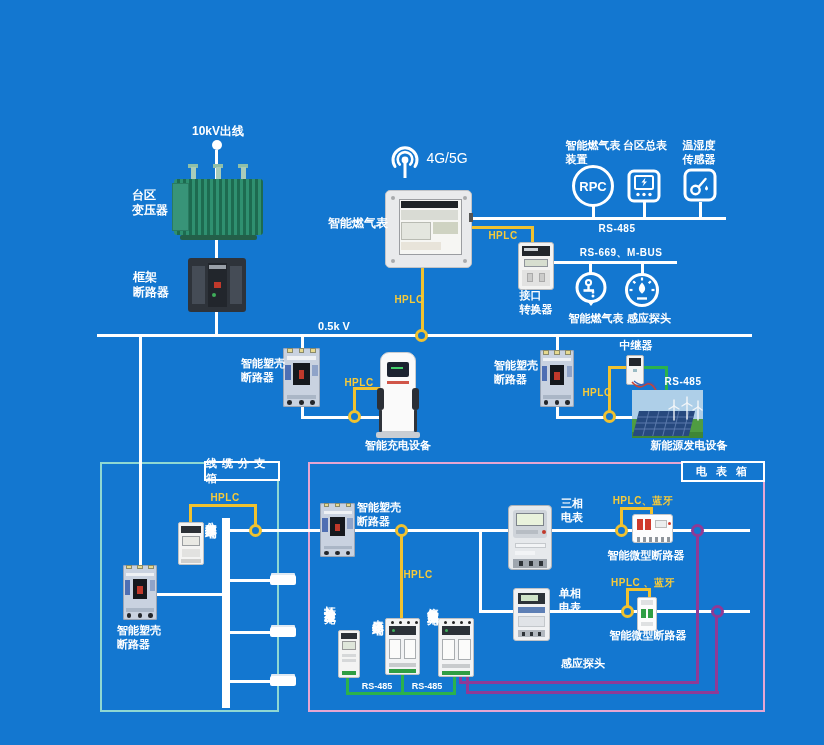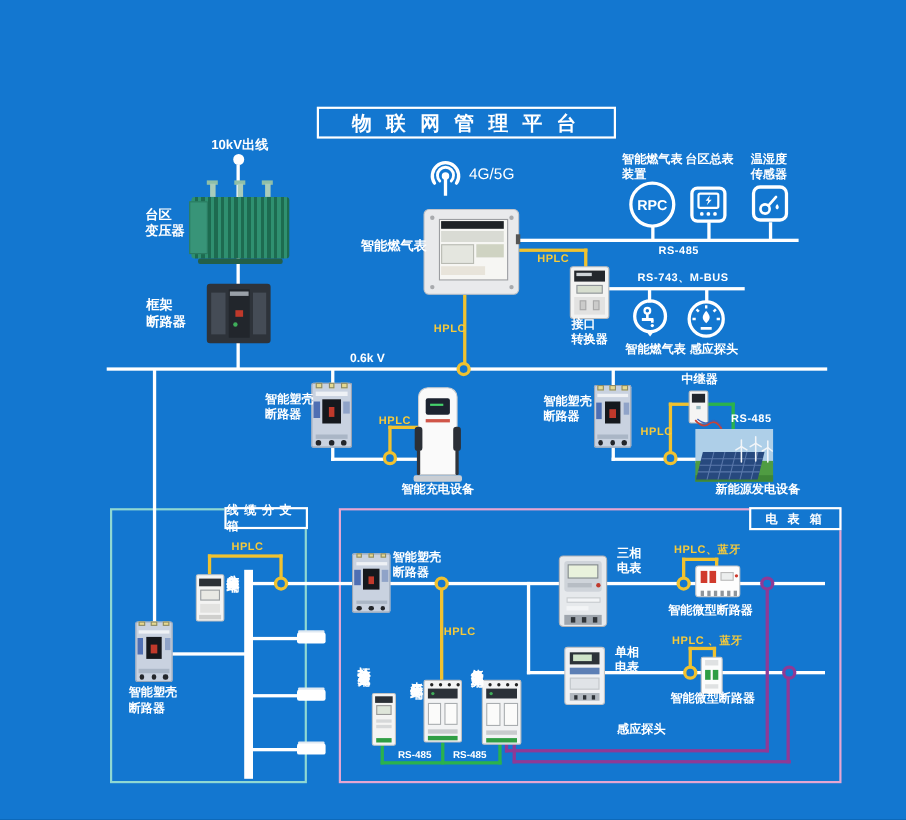--- a/index.html
+++ b/index.html
@@ -392,23 +392,20 @@
   <div class="ring" style="left:415px;top:329px"></div>
   <div class="ring" style="left:348px;top:410px"></div>
   <div class="ring" style="left:603px;top:410px"></div>
   <div class="ring" style="left:249px;top:524px"></div>
   <div class="ring" style="left:395px;top:524px"></div>
   <div class="ring" style="left:615px;top:524px"></div>
   <div class="ring" style="left:621px;top:605px"></div>
   <div class="ring p" style="left:691px;top:524px"></div>
   <div class="ring p" style="left:711px;top:605px"></div>
 
-  <div class="titlebox" style="left:288px;top:97px;width:272px;height:29px;font-size:18px;letter-spacing:4px">
-    <span>物 联 网 管 理 平 台</span>
-  </div>
   <div class="titlebox" style="left:204px;top:461px;width:76px;height:20px;font-size:11px">
     <span>线 缆 分 支 箱</span>
   </div>
   <div class="titlebox" style="left:681px;top:461px;width:84px;height:21px;font-size:11px;letter-spacing:3px">
     <span>电 表 箱</span>
   </div>
 
   <div class="lbl" style="left:218px;top:125px;font-size:12px">10kV出线</div>
   <div class="lbl" style="left:150px;top:188px;font-size:12px;line-height:15px">台区
 变压器</div>
@@ -418,24 +415,24 @@
   <div class="lbl" style="left:358px;top:217px;font-size:12px">智能燃气表</div>
   <div class="lbl" style="left:593px;top:139px">智能燃气表
 装置</div>
   <div class="lbl" style="left:645px;top:139px">台区总表</div>
   <div class="lbl" style="left:699px;top:139px">温湿度
 传感器</div>
   <div class="lbl sm" style="left:617px;top:222px">RS-485</div>
   <div class="lbl sm yel" style="left:503px;top:229px">HPLC</div>
   <div class="lbl" style="left:536px;top:289px">接口
 转换器</div>
-  <div class="lbl sm" style="left:621px;top:246px">RS-743、M-BUS</div>
+  <div class="lbl sm" style="left:621px;top:246px">RS-669、M-BUS</div>
   <div class="lbl" style="left:596px;top:312px">智能燃气表</div>
   <div class="lbl" style="left:649px;top:312px">感应探头</div>
-  <div class="lbl" style="left:334px;top:320px">0.6k V</div>
+  <div class="lbl" style="left:334px;top:320px">0.5k V</div>
   <div class="lbl sm yel" style="left:409px;top:293px">HPLC</div>
   <div class="lbl" style="left:263px;top:357px">智能塑壳
 断路器</div>
   <div class="lbl sm yel" style="left:359px;top:376px">HPLC</div>
   <div class="lbl" style="left:398px;top:439px">智能充电设备</div>
   <div class="lbl" style="left:516px;top:359px">智能塑壳
 断路器</div>
   <div class="lbl" style="left:636px;top:339px">中继器</div>
   <div class="lbl sm yel" style="left:597px;top:386px">HPLC</div>
   <div class="lbl sm" style="left:683px;top:375px">RS-485</div>

